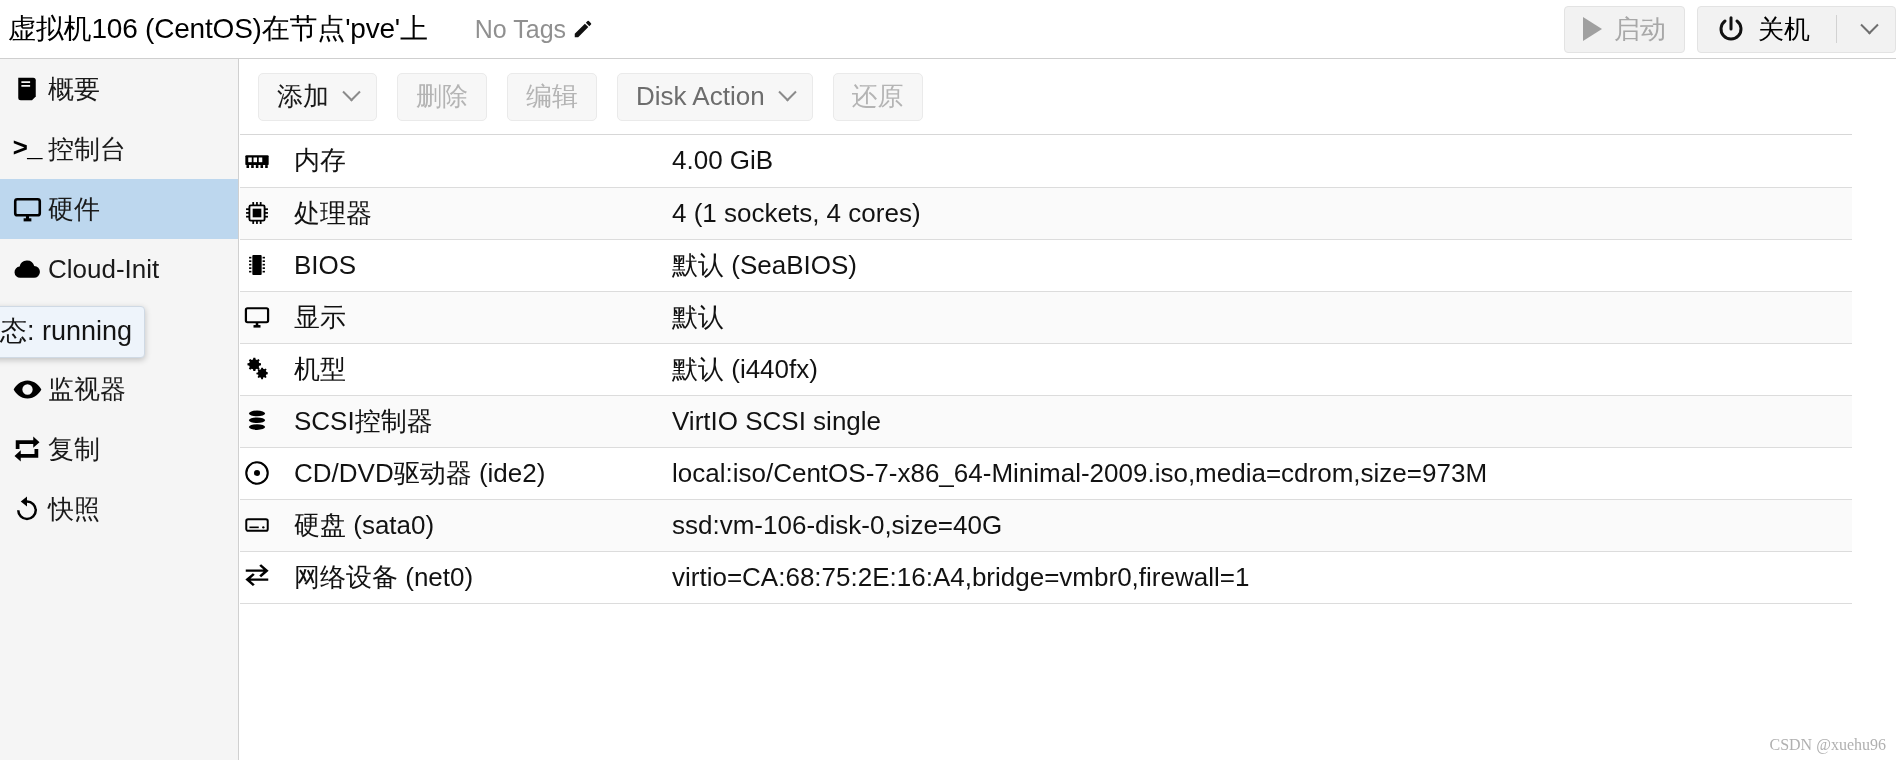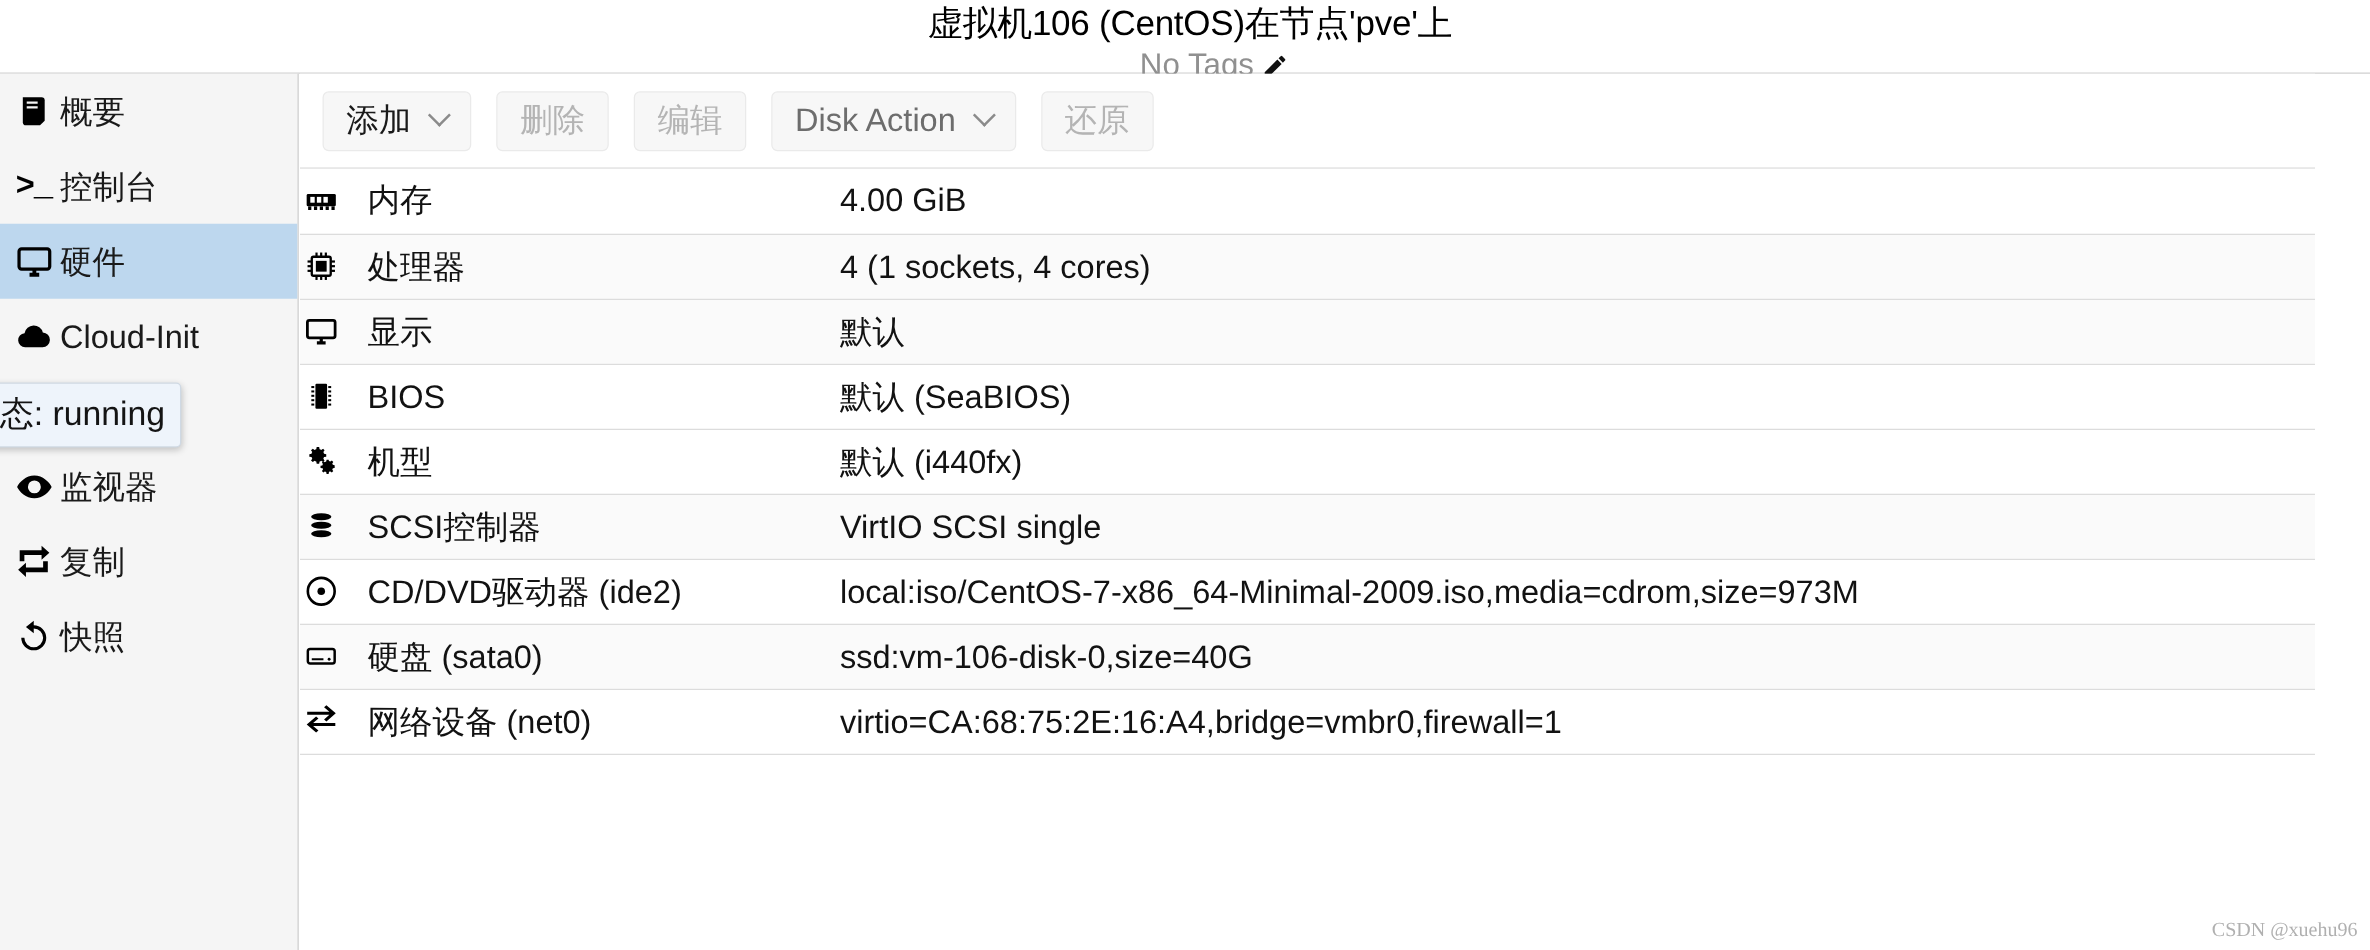--- a/index.html
+++ b/index.html
@@ -15,21 +15,20 @@
   
   .header {
     position: absolute;
     top: 0; left: 0;
     width: 1896px;
     height: 59px;
     background: #ffffff;
     border-bottom: 1px solid #cfcfcf;
     display: flex;
     align-items: center;
-    flex-direction: column;
   }
   .vm-title {
     font-size: 28px;
     color: #000000;
     margin-left: 8px;
     white-space: nowrap;
     letter-spacing: -0.2px;
   }
   .tags-wrap {
     display: flex;
@@ -421,36 +420,20 @@
                   <rect x="18.8" y="11.2" width="2.6" height="1.5"></rect>
                   <rect x="18.8" y="14.4" width="2.6" height="1.5"></rect>
               </svg>
             </span>
             <span class="key-text">处理器</span>
           </div>
         </td>
         <td class="cell-val">4 (1 sockets, 4 cores)</td>
       </tr>
 
-      <tr class="hw-row even">
-        <td class="cell-key">
-          <div class="key-inner">
-            <span class="row-icon">
-              <svg width="28" height="28" viewBox="0 0 24 24" fill="none" stroke="currentColor" stroke-width="1.9">
-                <rect x="2.5" y="4.5" width="19" height="12" rx="1.4"></rect>
-                <path d="M9 20h6" stroke-width="2.2"></path>
-                <path d="M12 16.5V20" stroke-width="2.2"></path>
-              </svg>
-            </span>
-            <span class="key-text">显示</span>
-          </div>
-        </td>
-        <td class="cell-val">默认</td>
-      </tr>
-
       <tr class="hw-row odd">
         <td class="cell-key">
           <div class="key-inner">
             <span class="row-icon">
               <svg width="28" height="28" viewBox="0 0 24 24" fill="currentColor">
                 <rect x="8" y="3.5" width="8" height="17" rx="0.8"></rect>
                 <rect x="5.2" y="5" width="2" height="1.4"></rect>
                   <rect x="5.2" y="8" width="2" height="1.4"></rect>
                 <rect x="5.2" y="11" width="2" height="1.4"></rect>
                   <rect x="5.2" y="14" width="2" height="1.4"></rect>
@@ -461,20 +444,36 @@
                   <rect x="16.8" y="14" width="2" height="1.4"></rect>
                 <rect x="16.8" y="17" width="2" height="1.4"></rect>
               </svg>
             </span>
             <span class="key-text">BIOS</span>
           </div>
         </td>
         <td class="cell-val">默认 (SeaBIOS)</td>
       </tr>
 
+      <tr class="hw-row even">
+        <td class="cell-key">
+          <div class="key-inner">
+            <span class="row-icon">
+              <svg width="28" height="28" viewBox="0 0 24 24" fill="none" stroke="currentColor" stroke-width="1.9">
+                <rect x="2.5" y="4.5" width="19" height="12" rx="1.4"></rect>
+                <path d="M9 20h6" stroke-width="2.2"></path>
+                <path d="M12 16.5V20" stroke-width="2.2"></path>
+              </svg>
+            </span>
+            <span class="key-text">显示</span>
+          </div>
+        </td>
+        <td class="cell-val">默认</td>
+      </tr>
+
       <tr class="hw-row odd">
         <td class="cell-key">
           <div class="key-inner">
             <span class="row-icon">
               <svg width="28" height="28" viewBox="0 0 24 24" fill="currentColor">
                 <path d="M9 3.5a2 2 0 1 0 0 4 2 2 0 0 0 0-4zm6.6 3.2V4.9l-1.6-.3a4.7 4.7 0 0 0-.5-1.2l.9-1.3L13.3 1l-1.3.9a4.7 4.7 0 0 0-1.2-.5L10.5-.2H8.7l-.3 1.6c-.42.1-.82.28-1.2.5L5.9 1 4.6 2.1l.9 1.3c-.22.38-.4.78-.5 1.2l-1.6.3v1.8l1.6.3c.1.42.28.82.5 1.2L4.6 9.5l1.3 1.1 1.3-.9c.38.22.78.4 1.2.5l.3 1.6h1.8l.3-1.6c.42-.1.82-.28 1.2-.5l1.3.9 1.1-1.1-.9-1.3c.22-.38.4-.78.5-1.2l1.6-.3z" transform="translate(0.6,2.5) scale(0.95)"></path>
                 <path d="M16 13.5a1.6 1.6 0 1 0 0 3.2 1.6 1.6 0 0 0 0-3.2zm5.2 2.6v-1.4l-1.25-.25a3.7 3.7 0 0 0-.4-.95l.7-1.02-.98-.98-1.02.7a3.7 3.7 0 0 0-.95-.4L17.05 11h-1.4l-.25 1.25c-.33.08-.64.22-.95.4l-1.02-.7-.98.98.7 1.02c-.18.3-.32.62-.4.95l-1.25.25v1.4l1.25.25c.8.33.22.64.4.95l-.7 1.02.98.98 1.02-.7c.3.18.62.32.95.4l.25 1.25h1.4l.25-1.25c.33-.8.64-.22.95-.4l1.02.7.98-.98-.7-1.02c.18-.3.32-.62.4-.95l1.25-.25z"></path>
               </svg>
             </span>
             <span class="key-text">机型</span>

